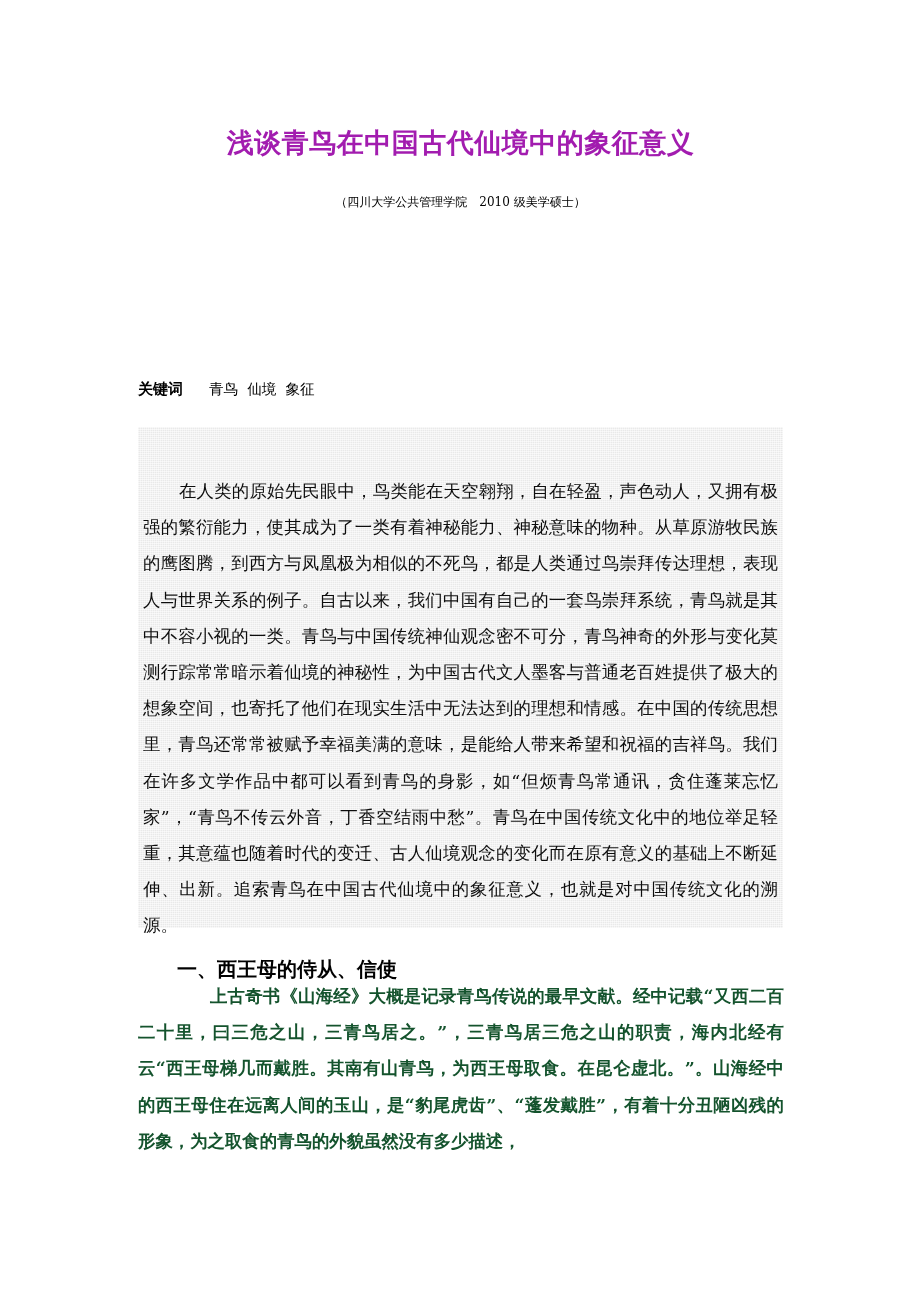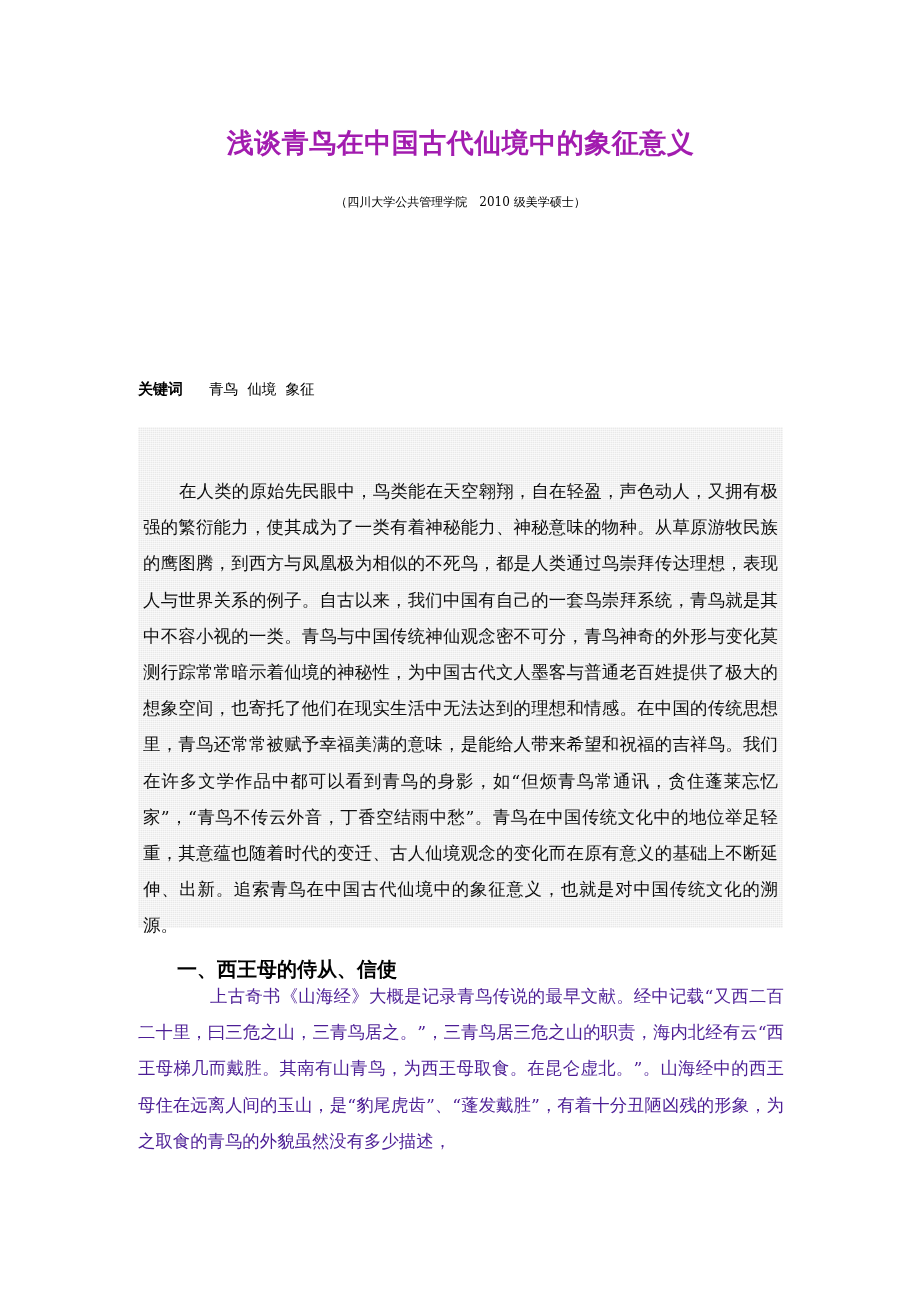--- a/index.html
+++ b/index.html
@@ -153,21 +153,22 @@
     position: absolute;
     left: 138px;
     top: 978px;
     width: 646px;
     font-family: "DejaVu Serif", "Liberation Serif", serif;
     font-size: 17.4px;
     line-height: 36.2px;
     text-align: justify;
     text-justify: inter-ideograph;
     text-indent: 72px;
-    color: #4c1d95;
+    color: #14532d;
+    font-weight: bold;
   }
 </style>
 </head>
 <body>
 
 <div class="page">
 
   <h1 class="doc-title">浅谈青鸟在中国古代仙境中的象征意义</h1>
 
 

